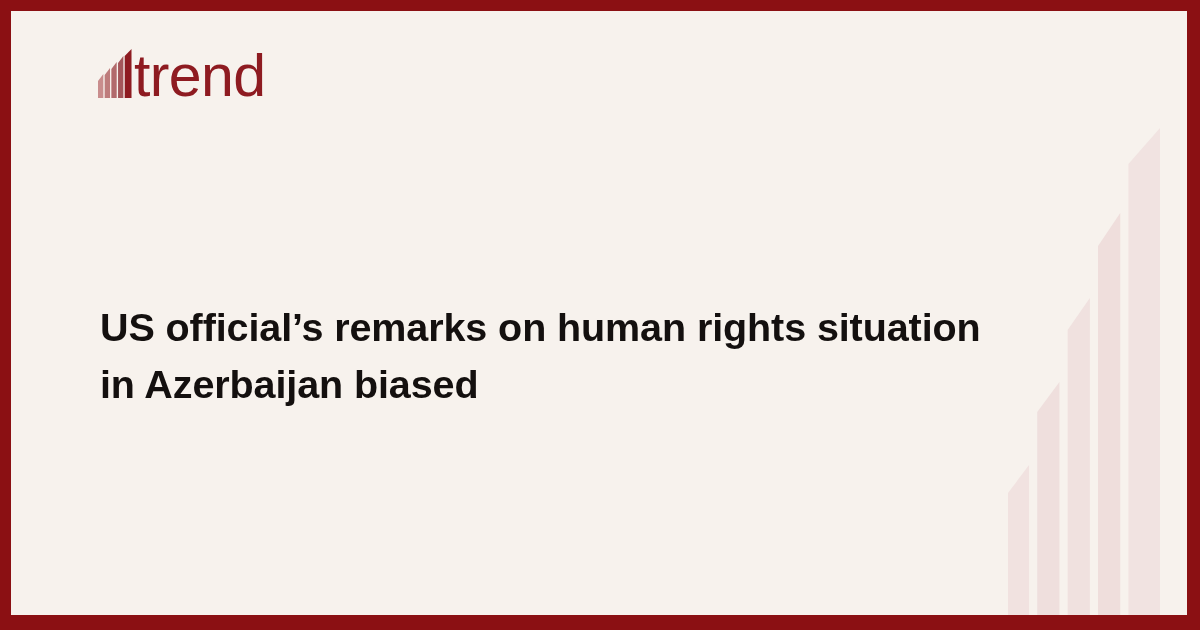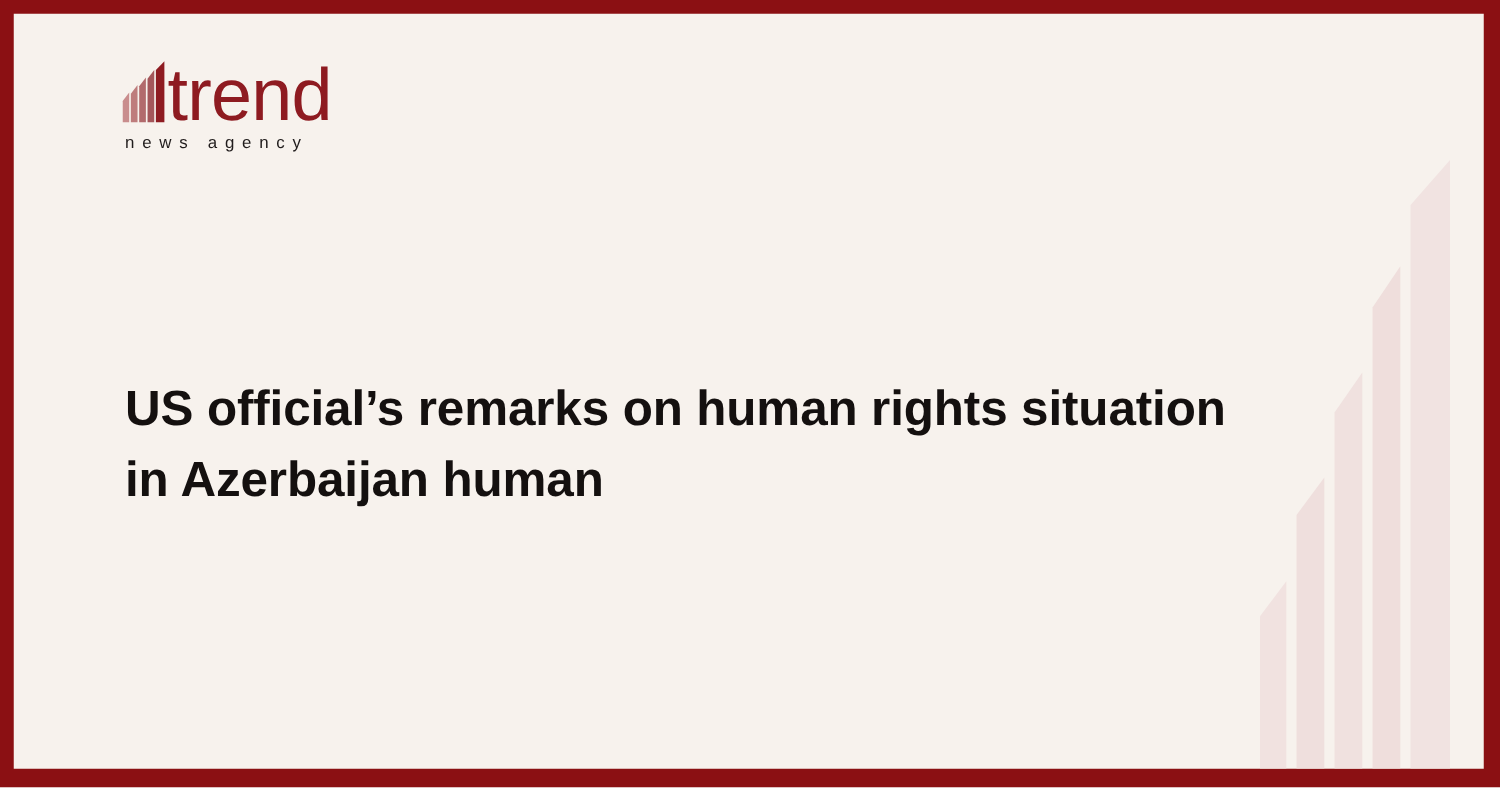--- a/index.html
+++ b/index.html
@@ -126,19 +126,18 @@
           <svg viewBox="0 0 28 50" preserveAspectRatio="none" aria-hidden="true">
             <polygon points="0,33 4.4,26 4.4,50 0,50" fill="#C98D8D"></polygon>
             <polygon points="5.5,27 9.9,20 9.9,50 5.5,50" fill="#BE7C7C"></polygon>
             <polygon points="11,21 15.4,14 15.4,50 11,50" fill="#B26A6C"></polygon>
             <polygon points="16.5,15 20.9,8 20.9,50 16.5,50" fill="#A4565A"></polygon>
             <polygon points="22,8 27.6,1 27.6,50 22,50" fill="#8E1B21"></polygon>
           </svg>
         </span>
         <span class="logo-word" style="color: rgb(142, 27, 33);">trend</span>
       </div>
-      <div class="logo-sub" style="color: rgb(32, 28, 28);">news agency</div>
     </div>
 
-    <h1 class="headline" style="color: rgb(20, 16, 15);"><span>US official’s remarks on human rights situation in</span> <span>Azerbaijan human</span></h1>
+    <h1 class="headline" style="color: rgb(20, 16, 15);"><span>US official’s remarks on human rights situation in</span> <span>Azerbaijan biased</span></h1>
 
   </div>
 </div>
 
 </body></html>

